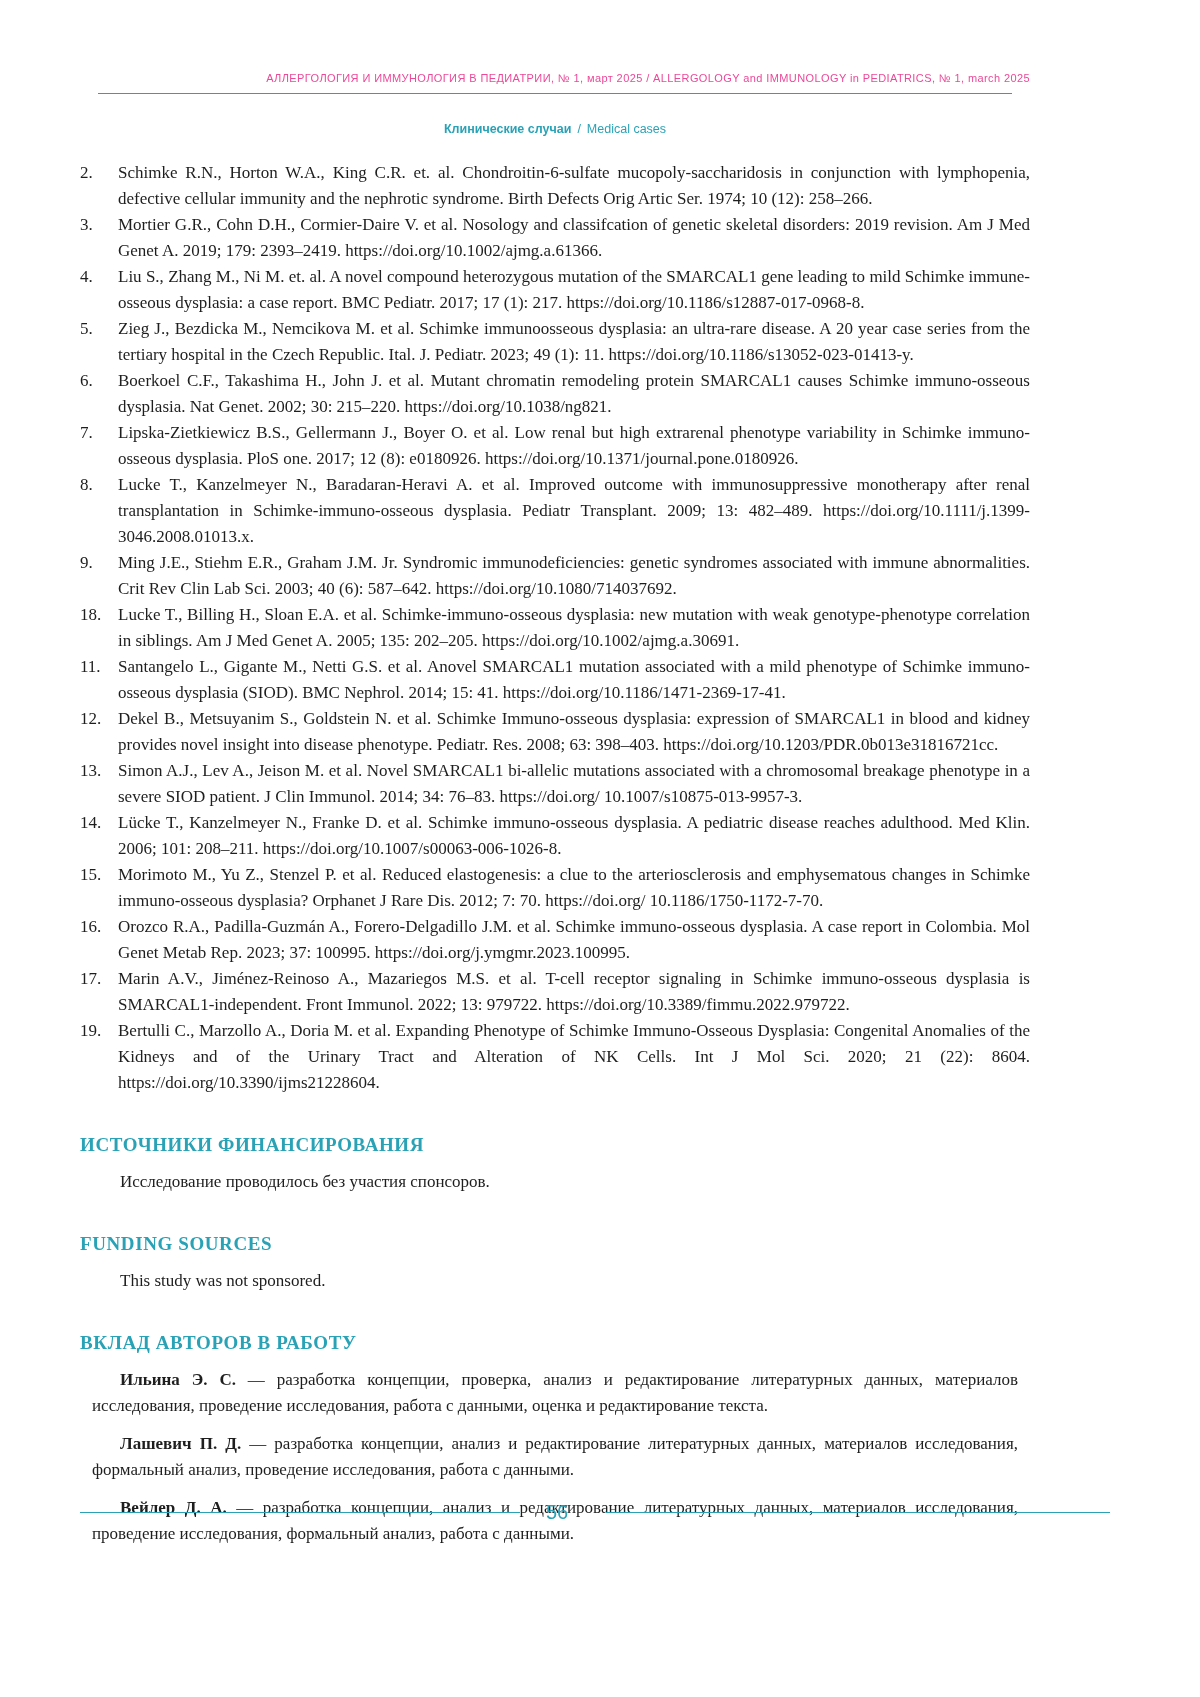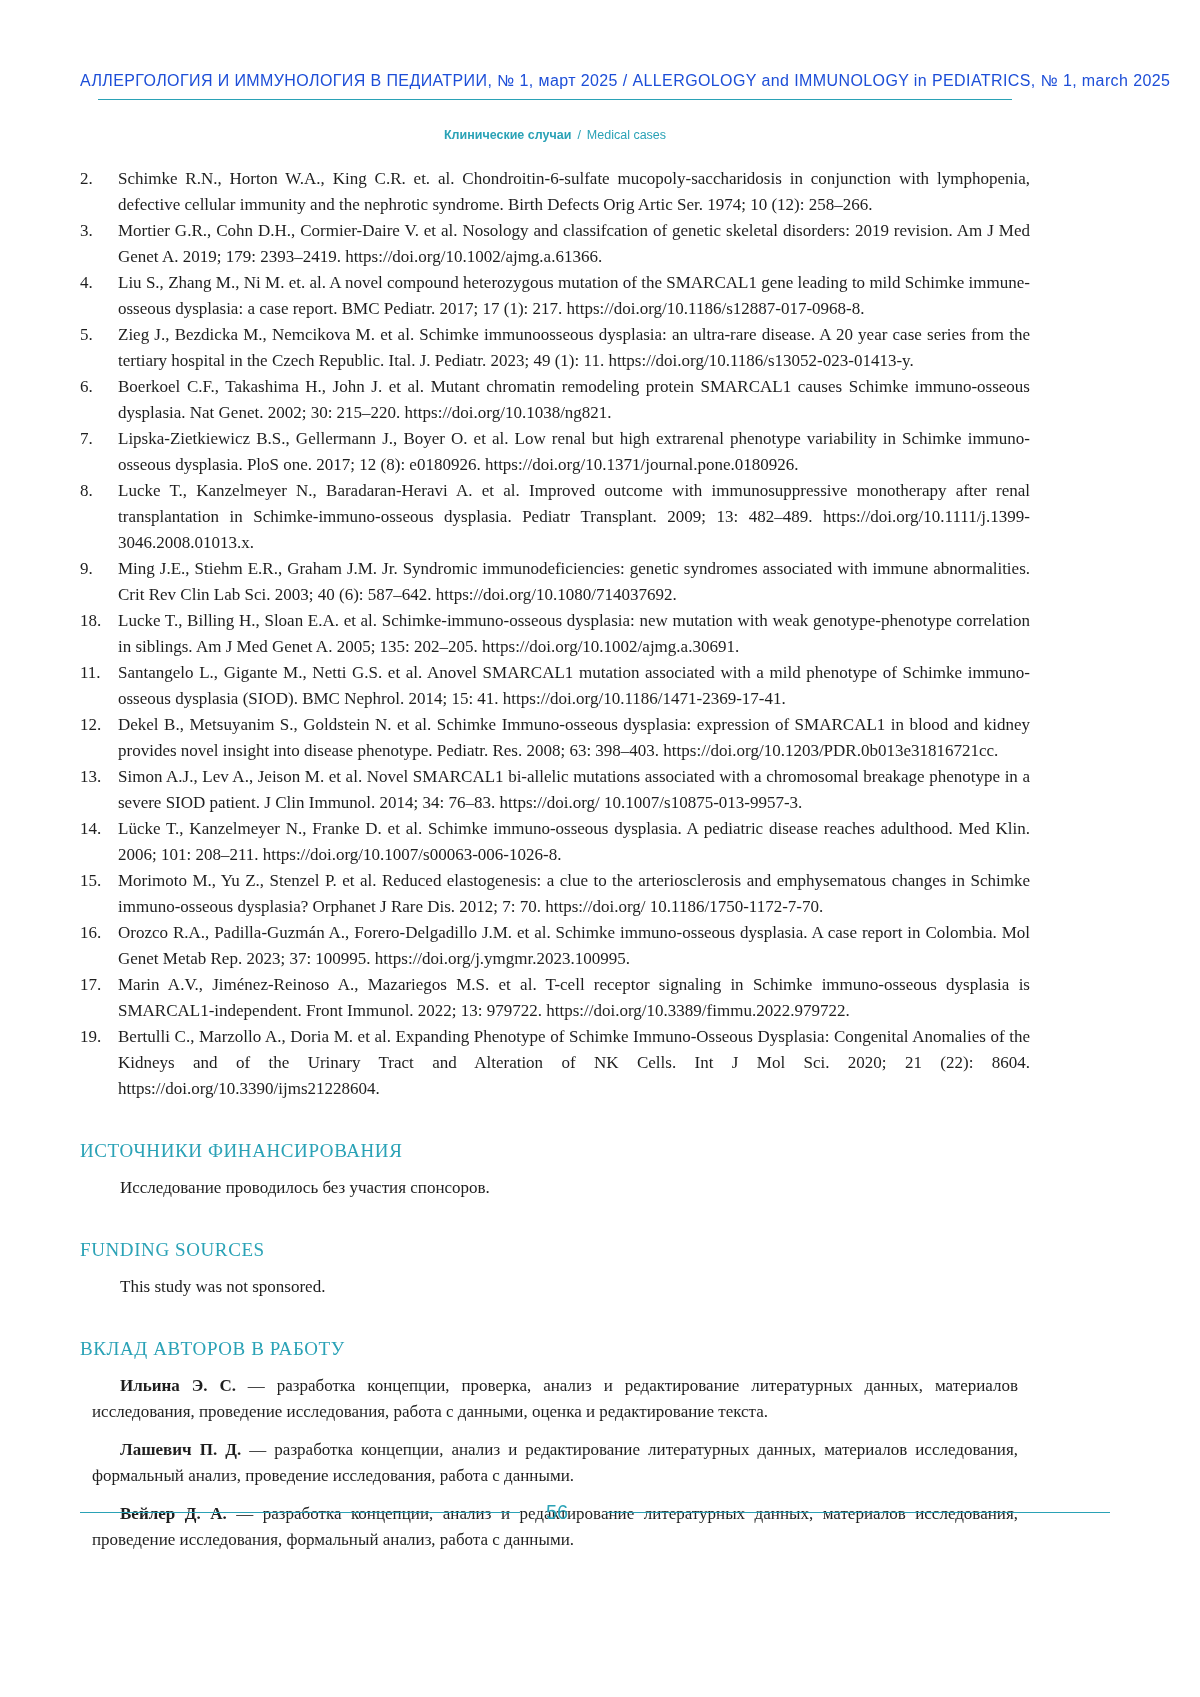--- a/index.html
+++ b/index.html
@@ -15,24 +15,24 @@
   .page { position: relative; width: 1200px; height: 1697px; overflow: hidden; }
   .content {
     position: absolute;
     left: 80px;
     top: 72px;
     width: 950px;
   }
   
   .journal-line {
     font-family: "Liberation Sans", sans-serif;
-    font-size: 16px;
+    font-size: 11px;
     letter-spacing: 0.4px;
-    color: #1d4ed8;
-    text-align: center;
+    color: #ec4899;
+    text-align: right;
     white-space: nowrap;
   }
   .header-rule {
     height: 1px;
     background: #2aa2b6;
     margin: 9px 18px 7px 18px;
   }
   .section-line {
     font-family: "Liberation Sans", sans-serif;
     font-size: 12.5px;
@@ -56,21 +56,21 @@
     width: 38px;
     text-align: left;
   }
   .ref-text {
     flex: 1;
     text-align: justify;
   }
   
   h2.sec-heading {
     font-family: "Liberation Serif", serif;
-    font-weight: 400;
+    font-weight: 700;
     font-size: 19px;
     letter-spacing: 0.6px;
     color: #2aa2b6;
     margin: 38px 0 13px 0;
   }
   p.body-par {
     margin: 12px;
     font-size: 17px;
     line-height: 26px;
     text-indent: 28px;

